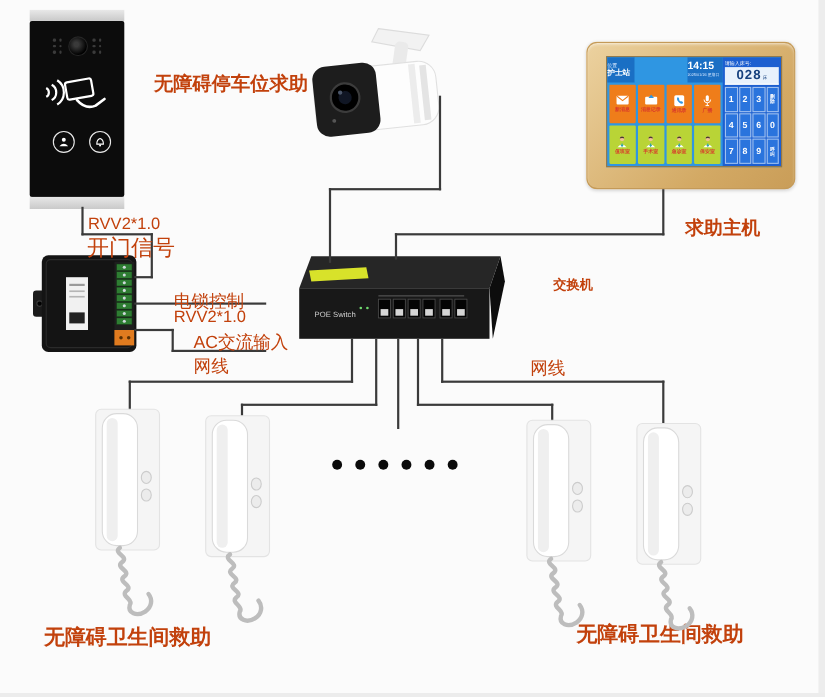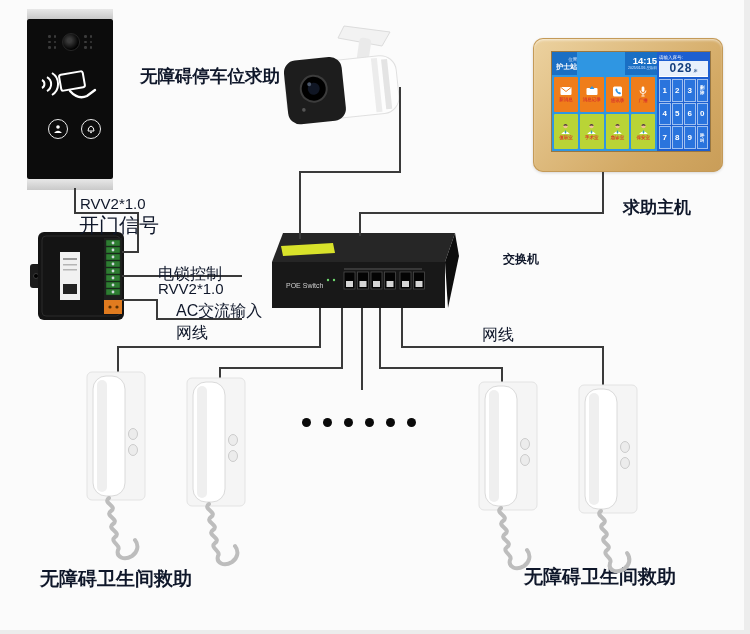--- a/index.html
+++ b/index.html
@@ -1,21 +1,21 @@
 <!DOCTYPE html>
 <html><head>
 <meta charset="utf-8">
 <style>
   html,body{margin:0;padding:0;background:#fff;}
   .canvas{position:relative;width:750px;height:634px;background:#fbfbfb;overflow:hidden;
           font-family:"Liberation Sans",sans-serif;color:#222;}
   .abs{position:absolute;}
   .wire{position:absolute;background:#3a3a3a;}
   .wire.h{height:2px;} .wire.v{width:2px;}
-  .lbl{position:absolute;white-space:nowrap;color:#0f172a;}
+  .lbl{position:absolute;white-space:nowrap;color:#c2410c;}
   .lbl.bold{font-weight:bold;}
   
   .intercom{left:27px;top:9px;width:86px;height:181px;}
   .ic-cap{position:absolute;left:0;width:86px;background:linear-gradient(#e8e8e8,#c9c9c9);}
   .ic-body{position:absolute;left:0;top:10px;width:86px;height:160px;background:#0c0c0c;border-radius:2px;}
   .ic-cam{position:absolute;left:35px;top:14px;width:16px;height:16px;border-radius:50%;
           background:radial-gradient(circle at 40% 40%,#3a3a3a 15%,#000 70%);border:1px solid #262626;}
   .ir{position:absolute;top:16px;width:9px;height:15px;display:grid;grid-template-columns:1fr 1fr;gap:2px;}
   .ir i{width:2.5px;height:2.5px;border-radius:50%;background:#3b3b3b;}
   .ic-btn{position:absolute;top:100px;width:18px;height:18px;border:1.4px solid #e9e9e9;border-radius:50%;
@@ -23,21 +23,21 @@
   
   .brands{left:420px;top:22px;font-size:15.5px;line-height:19.5px;color:#2e2e2e;}
   
   .tablet{left:533px;top:38px;width:190px;height:134px;border-radius:10px;
           background:linear-gradient(135deg,#ecd2a0,#d3a964 70%,#c99d58);
           box-shadow:inset 0 0 0 1px #c49a58, inset 0 2px 3px rgba(255,255,255,.7), 0 1px 3px rgba(0,0,0,.15);}
   .screen{position:absolute;left:18px;top:13px;width:158px;height:99px;background:#2f96e2;
           display:flex;overflow:hidden;border:1px solid #9a7740;}
   .scr-left{width:105px;display:flex;flex-direction:column;}
   .scr-head{height:23px;display:flex;}
-  .hbox{color:#fff;display:flex;flex-direction:column;justify-content:center;align-items:flex-end;overflow:hidden;}
+  .hbox{color:#fff;display:flex;flex-direction:column;justify-content:center;align-items:flex-start;overflow:hidden;}
   .hbox.pos{width:26px;background:#1a6fc4;}
   .hbox.idn{width:46px;background:#2f96e2;align-items:flex-start;padding-left:3px;}
   .hbox.tim{width:33px;background:#1a6fc4;}
   .t-small{font-size:4.5px;line-height:6px;color:#dcebff;}
   .t-val{font-size:7px;font-weight:bold;line-height:8px;}
   .t-num{font-size:14px;font-weight:bold;line-height:12px;letter-spacing:.5px;margin-top:44px;}
   .t-time{font-size:9.5px;font-weight:bold;line-height:10px;}
   .t-date{font-size:3.5px;line-height:5px;color:#cfe4ff;}
   .tiles{flex:1;display:grid;grid-template-columns:repeat(4,1fr);grid-template-rows:1fr 1fr;gap:2px;padding:2px;}
   .tile{display:flex;flex-direction:column;align-items:center;justify-content:center;border-radius:1px;}

